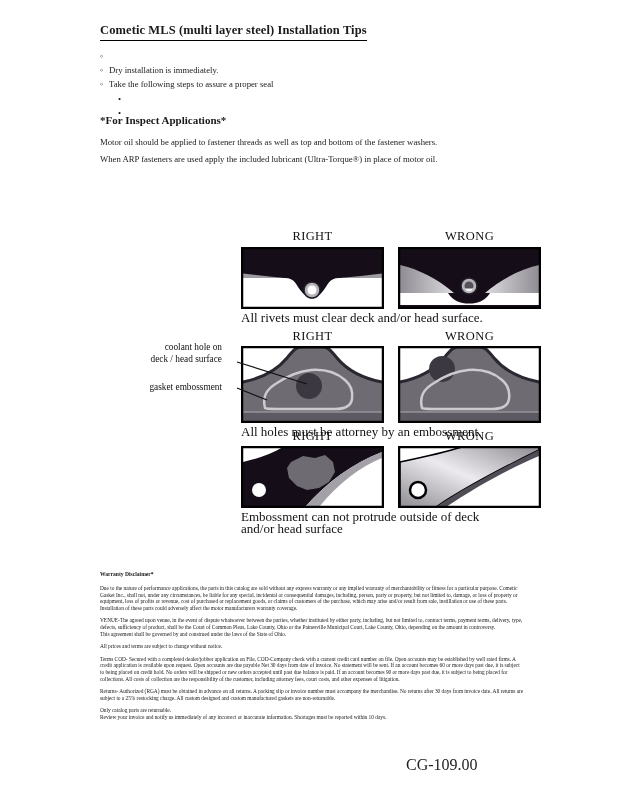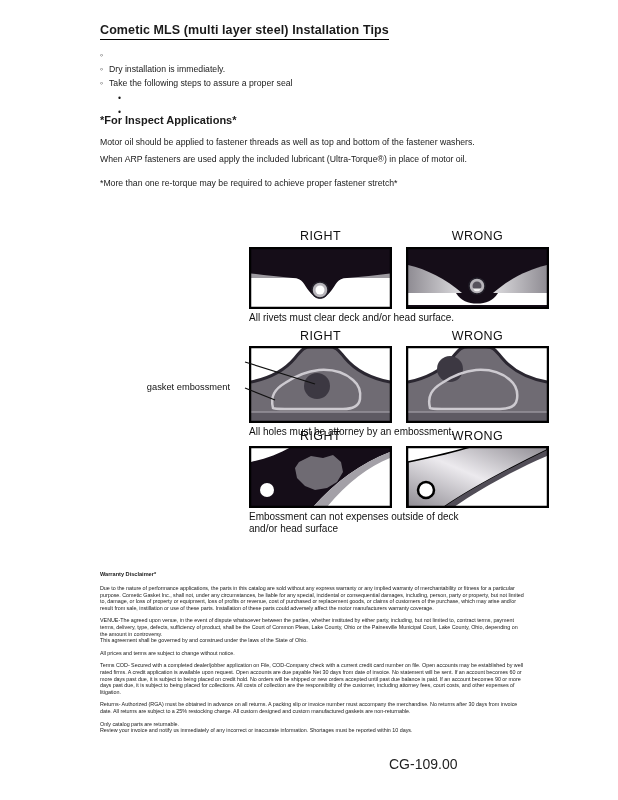--- a/index.html
+++ b/index.html
@@ -1,52 +1,52 @@
 <!DOCTYPE html>
 <html><head>
 <meta charset="utf-8">
 <style>
   html,body{margin:0;padding:0;background:#e8e8e8;}
   .page{
     position:relative;width:618px;height:800px;background:#ffffff;
-    font-family:Liberation Sans, sans-serif;color:#1a1a1a;
+    font-family:Liberation Serif, serif;color:#1a1a1a;
     overflow:hidden;margin:0 auto;
   }
   .pre{white-space:pre-line;}
   
   .tips-block{position:absolute;top:20px;left:100px;width:448px;}
   .doc-title{
     display:inline-block;font-size:12.5px;font-weight:bold;
     border-bottom:1.5px solid #000;padding-bottom:2px;margin-bottom:8px;
     letter-spacing:.1px;
   }
   .bullet-row{display:flex;font-size:8.7px;line-height:14.2px;}
   .bullet-row .marker{width:9px;flex:0 0 9px;text-align:left;}
   .bullet-row.sub{padding-left:18px;}
   .bullet-row.sub .marker{width:9px;}
   
   .diesel-block{position:absolute;top:114px;left:100px;width:448px;}
   .section-heading{font-size:11px;font-weight:bold;margin:0 0 8px 0;}
   .body-para{font-size:8.7px;line-height:17px;margin:0 0 9px 0;}
   .note{font-size:8.7px;line-height:13.4px;margin-top:2px;}
   
-  .diagrams{position:absolute;top:228px;left:12px;width:606px;height:318px;}
+  .diagrams{position:absolute;top:228px;left:4px;width:606px;height:318px;}
   .rw-label{position:absolute;width:143px;text-align:center;font-size:12.5px;letter-spacing:.4px;color:#111;}
   .panel{position:absolute;width:143px;display:block;}
-  .caption{position:absolute;left:237px;font-size:10px;line-height:12px;color:#111;}
+  .caption{position:absolute;left:237px;font-size:13px;line-height:12px;color:#111;}
   .annot{
     position:absolute;right:388px;text-align:right;font-size:9.3px;line-height:11.5px;color:#111;
   }
   .pointer-overlay{position:absolute;top:0;left:0;pointer-events:none;}
   
   .disclaimer{position:absolute;top:571px;left:100px;width:424px;}
   .disclaimer h4{font-size:5.6px;margin:0 0 8px 0;}
   .disclaimer p{font-size:5.4px;line-height:6.6px;letter-spacing:-0.03px;margin:0 0 6px 0;}
   
-  .footer-code{position:absolute;top:756px;left:389px;font-size:14px;color:#222;}
+  .footer-code{position:absolute;top:756px;left:406px;font-size:16px;color:#222;}
 </style>
 </head>
 <body>
 
 <div class="page">
 
   <div class="tips-block">
     <div class="doc-title">Cometic MLS (multi layer steel) Installation Tips</div>
     <div class="bullet-row">
       <span class="marker">◦</span>
@@ -64,21 +64,20 @@
     </div>
     <div class="bullet-row sub">
       <span class="marker">•</span>
     </div>
   </div>
 
   <div class="diesel-block">
     <div class="section-heading">*For Inspect Applications*</div>
     <p class="body-para pre">Motor oil should be applied to fastener threads as well as top and bottom of the fastener washers.
 When ARP fasteners are used apply the included lubricant (Ultra-Torque®) in place of motor oil.</p>
-    <div class="note">*More than one re-torque may be required to achieve proper fastener stretch*</div>
   </div>
 
   <div class="diagrams">
 
     <div class="rw-label" style="left:237px;top:1px;">RIGHT</div>
     <div class="rw-label" style="left:394px;top:1px;">WRONG</div>
 
     <svg class="panel" style="left:237px;top:19px;" width="143" height="62" viewBox="0 0 143 62">
       <rect width="143" height="62" fill="#150d18"></rect>
       <path d="M2,31 H44 C54,31 55,38 60,44 C64,49 67,51.5 71,51.5 C75,51.5 78,49 82,44 C87,38 88,31 98,31 H141 V60 H2 Z" fill="#ffffff"></path>
@@ -107,20 +106,22 @@
       <circle cx="71" cy="39" r="8" fill="#b7b4ba" stroke="#23202a" stroke-width="1.5"></circle>
       <circle cx="71" cy="39" r="4.5" fill="#56525c"></circle>
       <path d="M66.8,41.5 a4.6,4.6 0 0 0 8.4,0 z" fill="#ffffff" opacity="0.9"></path>
       <rect x="1" y="1" width="141" height="60" fill="none" stroke="#000" stroke-width="2.5"></rect>
     </svg>
     <div class="caption" style="top:84px;">All rivets must clear deck and/or head surface.</div>
 
     <div class="rw-label" style="left:237px;top:101px;">RIGHT</div>
     <div class="rw-label" style="left:394px;top:101px;">WRONG</div>
 
+    <div class="annot pre" style="top:114px;width:130px;">coolant hole on
+deck / head surface</div>
     <div class="annot" style="top:154px;width:130px;text-align:right;">gasket embossment</div>
 
     <svg class="panel" style="left:237px;top:118px;" width="143" height="77" viewBox="0 0 143 77">
       <rect width="143" height="77" fill="#ffffff"></rect>
       <path d="M2,36 C22,32 36,24 46,12 C54,2 56,1 62,1 H80 C86,1 88,2 96,12 C106,24 120,32 141,36 V75 H2 Z" fill="#6f6b73"></path>
       <path d="M2,36 C22,32 36,24 46,12 C54,2 56,1 62,1 H80 C86,1 88,2 96,12 C106,24 120,32 141,36" fill="none" stroke="#2b2731" stroke-width="3"></path>
       <rect x="2" y="66" width="139" height="9" fill="#5e5a63"></rect>
       <line x1="2" y1="66" x2="141" y2="66" stroke="#97939b" stroke-width="1.5"></line>
       <circle cx="68" cy="40" r="13" fill="#3c3842"></circle>
       <path d="M24,62 C21,50 26,43 36,37 C48,29 60,25 70,24 C84,23 96,27 104,34 C110,39 112,46 111,53 C110,60 104,63 94,63 L36,63 C29,63 25,63 24,62 Z" fill="none" stroke="#cdcad0" stroke-width="2.5"></path>
@@ -156,21 +157,21 @@
             <stop offset="0.5" stop-color="#eceaee"></stop>
             <stop offset="1" stop-color="#8f8c93"></stop>
         </linearGradient>
       </defs>
       <rect width="143" height="62" fill="#ffffff"></rect>
       <path d="M2,16 C26,11 48,6 64,1 H141 V4 C104,22 66,42 38,61 H2 Z" fill="url(#g3)" stroke="#000" stroke-width="1.5"></path>
       <path d="M141,4 C104,22 66,42 38,61 H48 C76,42 112,22 141,10 Z" fill="#514d57"></path>
       <circle cx="20" cy="44" r="8" fill="#ffffff" stroke="#000" stroke-width="2.5"></circle>
       <rect x="1" y="1" width="141" height="60" fill="none" stroke="#000" stroke-width="2.5"></rect>
     </svg>
-    <div class="caption pre" style="top:283px;">Embossment can not expenses outside of deck
+    <div class="caption pre" style="top:283px;">Embossment can not protrude outside of deck
 and/or head surface</div>
 
     <svg class="pointer-overlay" width="618" height="318" viewBox="0 0 618 318">
       <line x1="233" y1="134" x2="303" y2="156" stroke="#111" stroke-width="1.2"></line>
       <line x1="233" y1="160" x2="263" y2="172" stroke="#111" stroke-width="1.2"></line>
     </svg>
   </div>
 
   <div class="disclaimer">
     <h4>Warranty Disclaimer*</h4>

